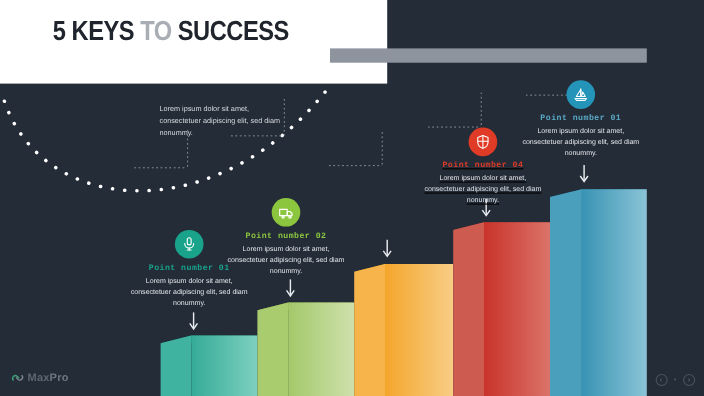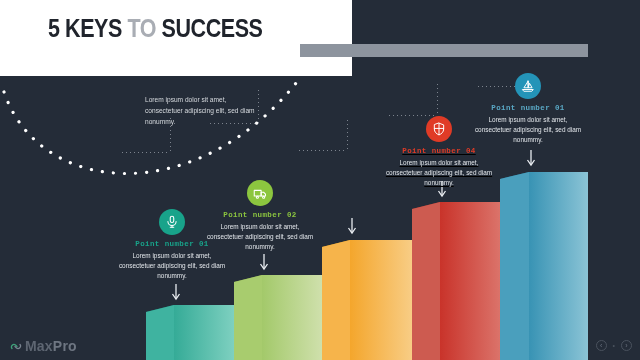--- a/index.html
+++ b/index.html
@@ -76,21 +76,21 @@
     background-image:linear-gradient(to bottom,#7d848e 0 1.5px,transparent 1.5px 4px);
     background-size:1px 4px;
   }
 
   
   .logo{
     position:absolute; left:10px; top:338px;
     display:flex; align-items:center; gap:3px;
   }
   .logo-text{
-    font-size:14px; font-weight:bold; color:#5e6672; letter-spacing:0.2px;
+    font-size:10px; font-weight:bold; color:#5e6672; letter-spacing:0.2px;
   }
   .logo-text .b{ color:#6e7682; }
   .nav{
     position:absolute; right:8px; top:340px;
     display:flex; align-items:center; gap:6px;
   }
   .nav-btn{
     width:11px; height:11px; border-radius:50%;
     border:1px solid #4a525e; display:flex;
     align-items:center; justify-content:center;

